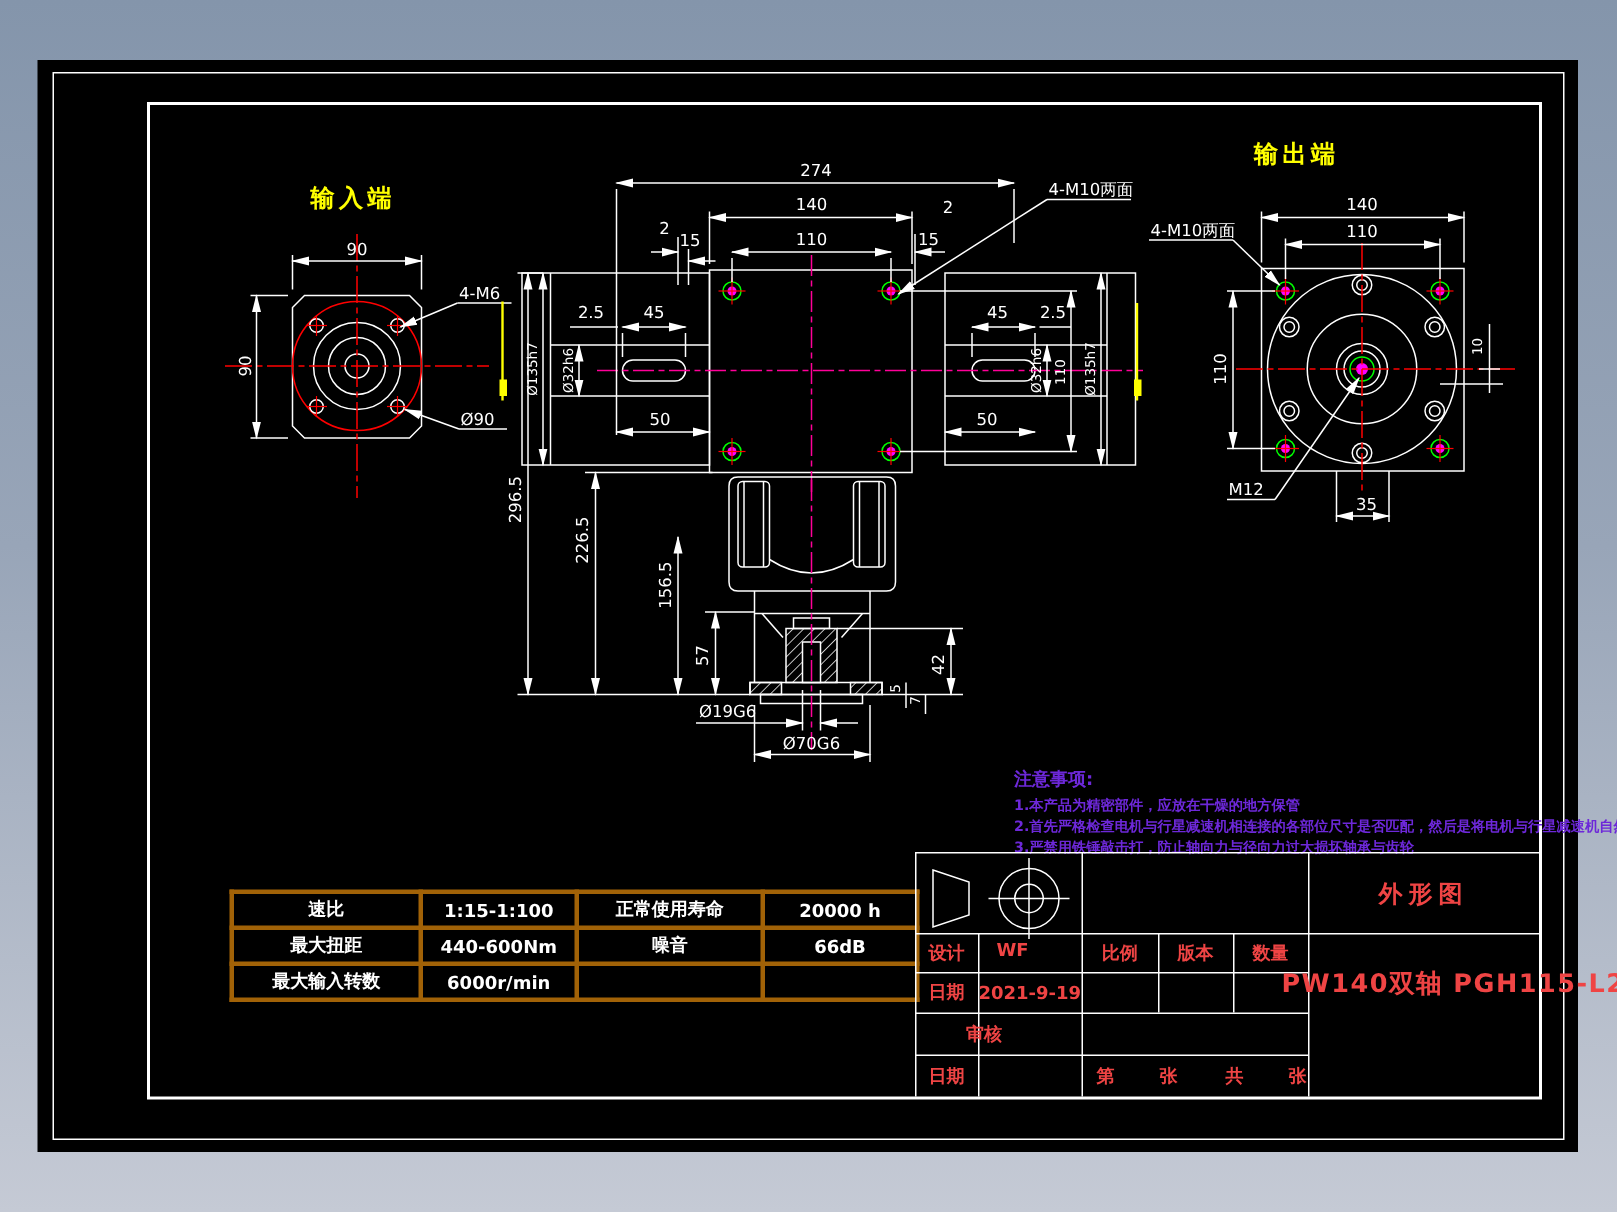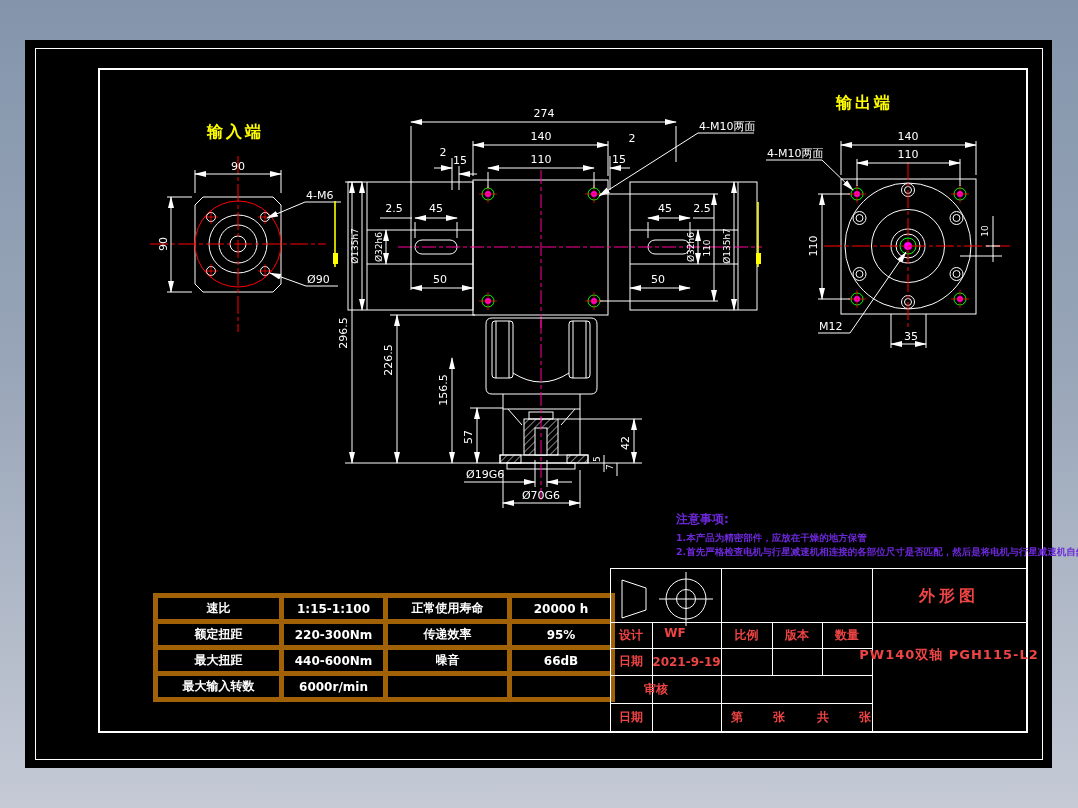--- a/index.html
+++ b/index.html
@@ -22,26 +22,26 @@
   .ts{text-anchor:start;}
   .t9{font-size:9px;}
   .lbl{position:absolute;color:#ffff00;font-weight:bold;font-size:16px;letter-spacing:3px;z-index:8;}
   .notes{position:absolute;left:676px;top:492px;color:#6d28d9;z-index:8;width:380px;margin-top:19px;}
   .notes .nt{font-size:12px;font-weight:bold;margin-bottom:3px;}
   .notes .ni{font-size:9.5px;font-weight:bold;white-space:nowrap;line-height:14px;}
   table.spec{
     position:absolute;left:153px;top:593px;z-index:8;border-collapse:collapse;table-layout:fixed;
     color:#fff;font-size:12px;font-weight:bold;text-align:center;
   }
-  table.spec td{border:5px solid #a16207;height:21px;padding:0;overflow:hidden;white-space:nowrap;}
+  table.spec td{border:3px solid #a16207;height:21px;padding:0;overflow:hidden;white-space:nowrap;}
   .tb-line{position:absolute;background:#fff;z-index:8;}
   .tb-text{position:absolute;color:#ef4444;z-index:9;font-size:12px;font-weight:bold;
     display:flex;align-items:center;justify-content:center;white-space:nowrap;}
   .tb-big{font-size:16px;letter-spacing:4px;}
-  .tb-model{font-size:13px;letter-spacing:1px;}
+  .tb-model{font-size:17px;letter-spacing:1px;padding-left:20px;}
 </style>
 </head>
 <body>
 
 <div class="sheet"></div>
 <div class="frame-outer"></div>
 <div class="frame-inner"></div>
 
 <svg class="cad" width="1078" height="808" viewBox="0 0 1078 808">
   <defs>
@@ -301,41 +301,36 @@
   </g>
 </svg>
 
 <div class="lbl" style="left:207px;top:122px;">输入端</div>
 <div class="lbl" style="left:836px;top:93px;">输出端</div>
 
 <div class="notes">
   <div class="nt">注意事项:</div>
   <div class="ni">1.本产品为精密部件，应放在干燥的地方保管</div>
   <div class="ni">2.首先严格检查电机与行星减速机相连接的各部位尺寸是否匹配，然后是将电机与行星减速机自然连接</div>
+  <div class="ni">3.严禁用铁锤敲击打，防止轴向力与径向力过大损坏轴承与齿轮</div>
 </div>
 
 <table class="spec">
   <colgroup>
       <col style="width:126px">
       <col style="width:104px">
       <col style="width:124px">
       <col style="width:103px">
     </colgroup>
   <tbody>
     <tr>
       <td>速比</td>
       <td>1:15-1:100</td>
       <td>正常使用寿命</td>
       <td>20000 h</td>
-    </tr>
-    <tr>
-      <td>额定扭距</td>
-      <td>220-300Nm</td>
-      <td>传递效率</td>
-      <td>95%</td>
     </tr>
     <tr>
       <td>最大扭距</td>
       <td>440-600Nm</td>
       <td>噪音</td>
       <td>66dB</td>
     </tr>
     <tr>
       <td>最大输入转数</td>
       <td>6000r/min</td>

